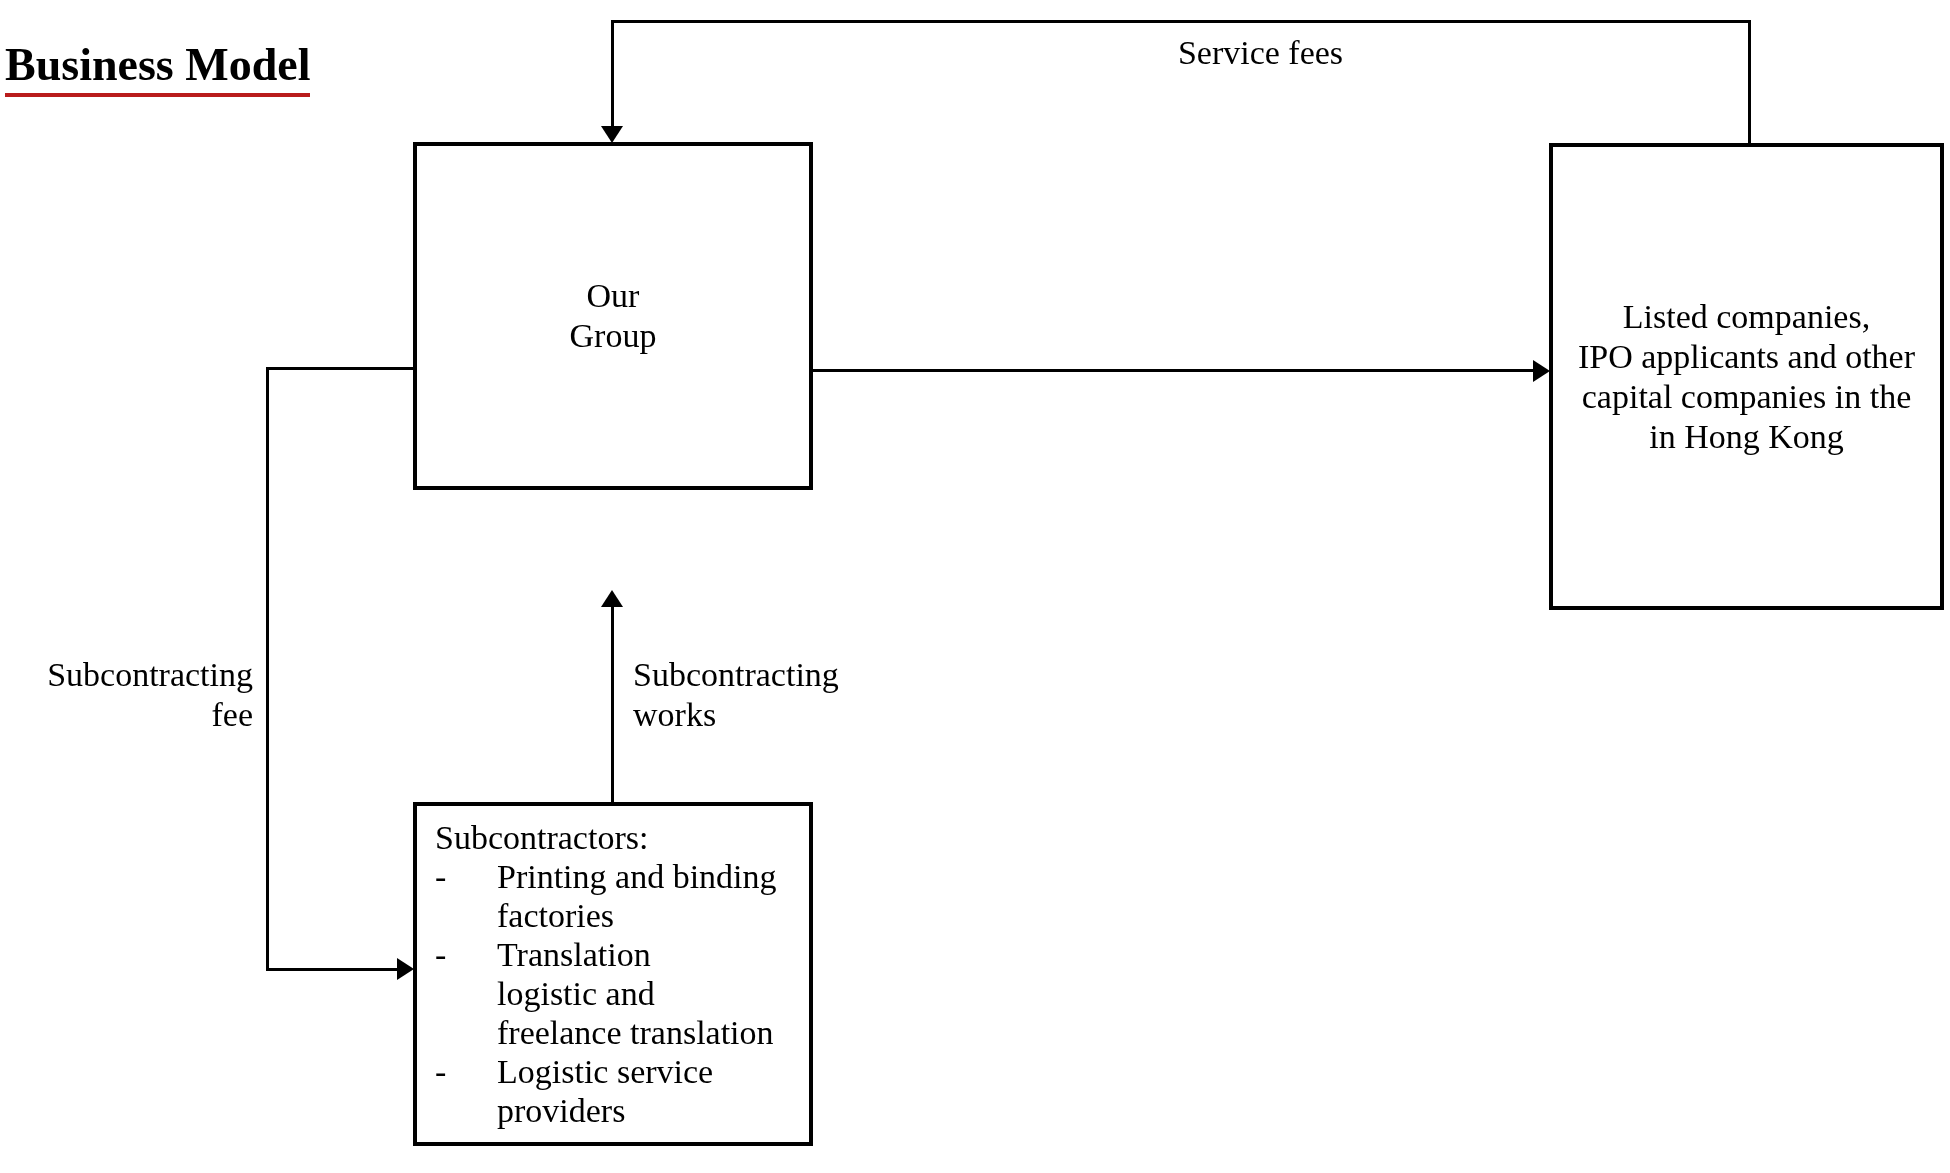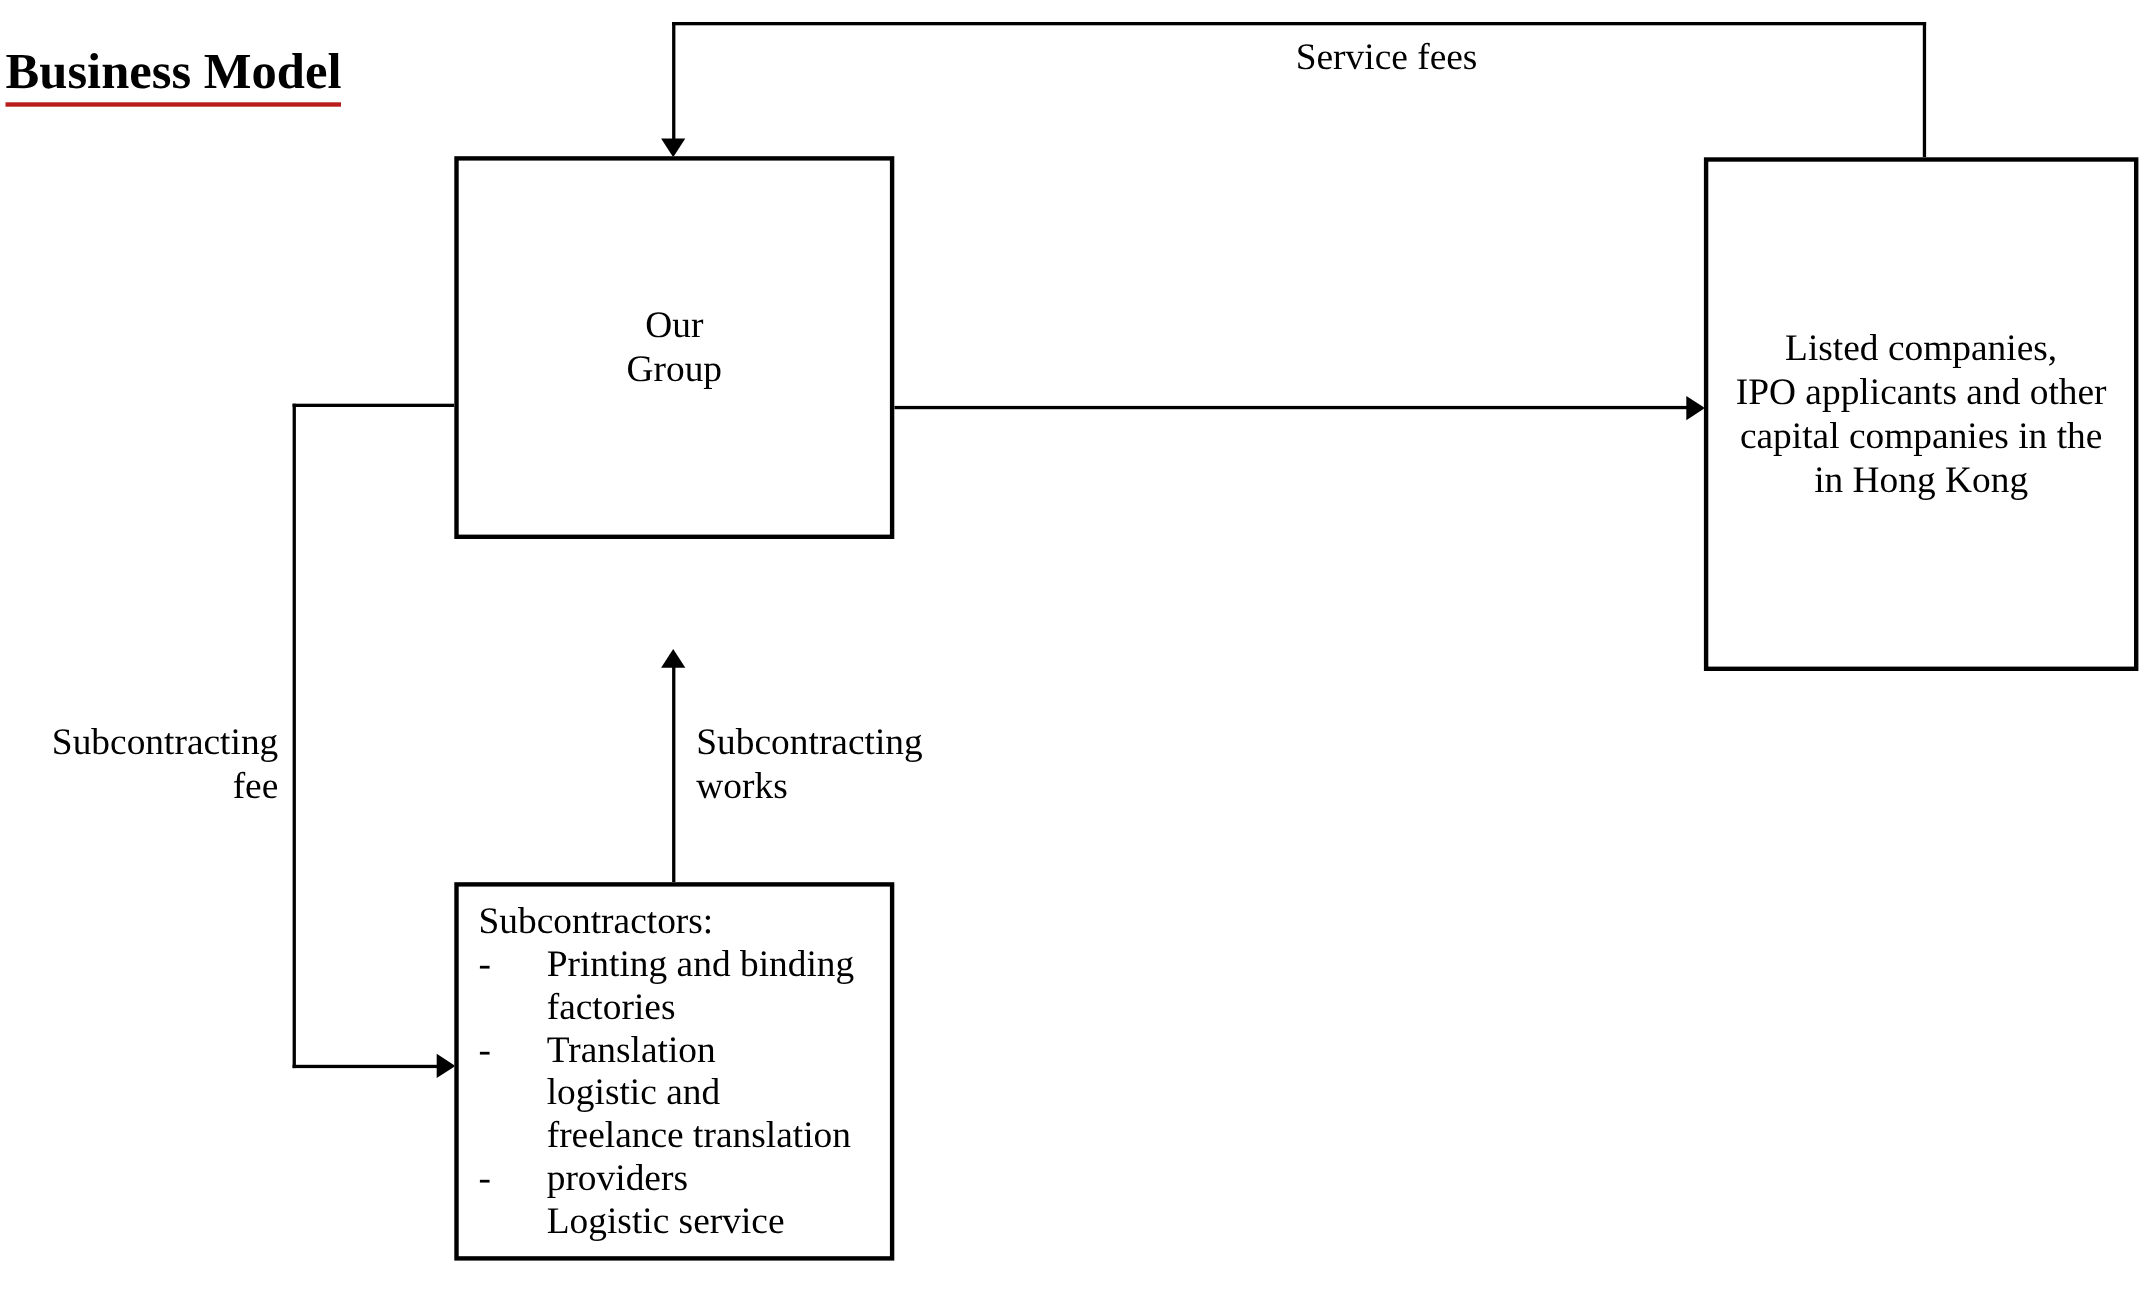--- a/index.html
+++ b/index.html
@@ -120,22 +120,22 @@
       <span class="sub-lines">
         <div>Translation</div>
         <div>logistic and</div>
         <div>freelance translation</div>
       </span>
     </div>
 
     <div class="sub-item">
       <span class="sub-bullet">-</span>
       <span class="sub-lines">
+        <div>Logistic service</div>
         <div>providers</div>
-        <div>Logistic service</div>
       </span>
     </div>
   </div>
 
   <div id="label-service-fees" class="abs bodytext">Service fees</div>
 
 
   <div id="label-sub-fee" class="abs bodytext">
     <div>Subcontracting</div>
     <div>fee</div>

